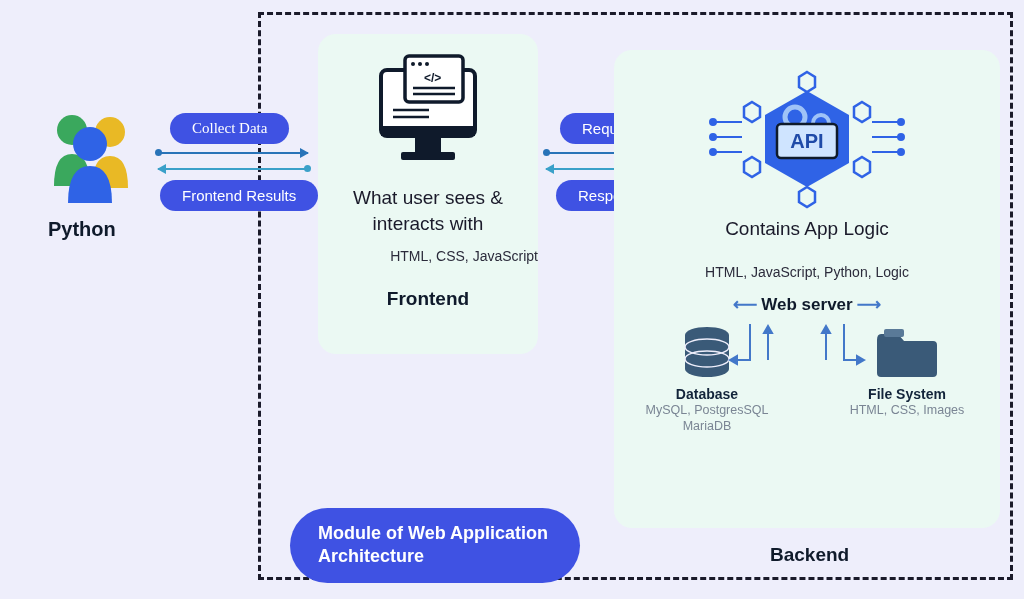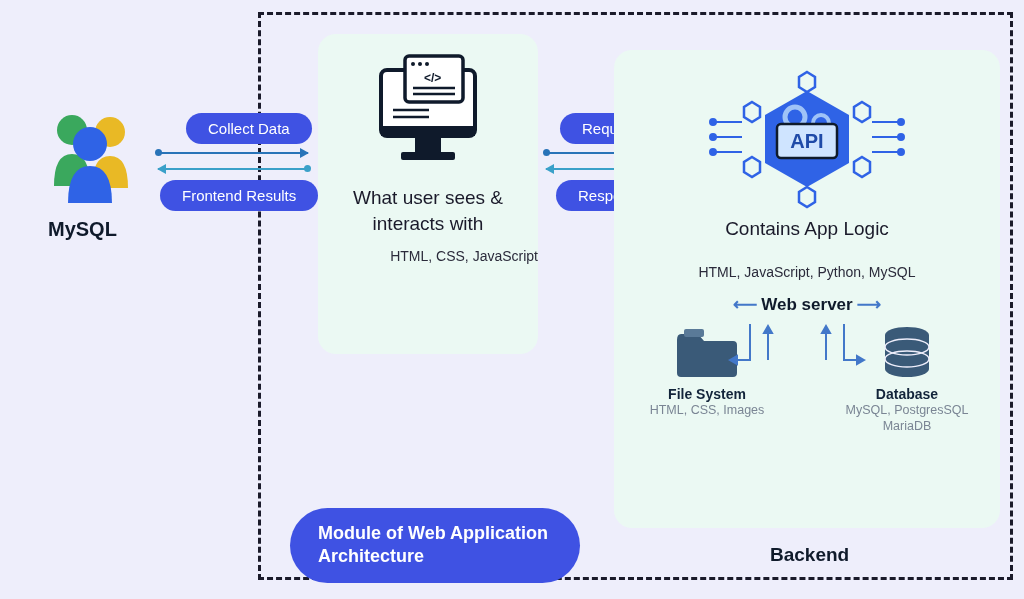--- a/index.html
+++ b/index.html
@@ -52,23 +52,23 @@
 <div class="users-icon">
 <svg viewBox="0 0 100 95">
   <circle cx="32" cy="22" r="15" fill="#3aa85d"></circle>
   <path d="M14 78 Q14 46 32 46 Q50 46 50 78 Z" fill="#3aa85d"></path>
   <circle cx="70" cy="24" r="15" fill="#e9b925"></circle>
   <path d="M52 80 Q52 48 70 48 Q88 48 88 80 Z" fill="#e9b925"></path>
   <circle cx="50" cy="36" r="17" fill="#2f63e6"></circle>
   <path d="M28 95 Q28 58 50 58 Q72 58 72 95 Z" fill="#2f63e6"></path>
 </svg>
 </div>
-<div class="users-label">MySQL</div>
+<div class="users-label">Python</div>
 
-<div class="pill" style="left:186px;top:113px;">Collect Data</div>
+<div class="pill" style="left:170px;top:113px;font-family:Liberation Serif, serif;">Collect Data</div>
 <div class="arrow-r" style="left:158px;top:152px;width:150px;"></div>
 <div class="arrow-l" style="left:158px;top:168px;width:150px;"></div>
 <div class="pill" style="left:160px;top:180px;">Frontend Results</div>
 
 <div class="panel frontend">
   <div class="monitor">
     <svg viewBox="0 0 110 115">
       <rect x="8" y="18" width="94" height="66" rx="6" fill="#fff" stroke="#0f1a2b" stroke-width="4"></rect>
       <rect x="8" y="74" width="94" height="10" fill="#0f1a2b"></rect>
       <rect x="42" y="86" width="26" height="14" fill="#0f1a2b"></rect>
@@ -79,20 +79,21 @@
         <circle cx="54" cy="12" r="2" fill="#0f1a2b"></circle>
       <text x="51" y="30" font-size="12" font-weight="700" fill="#0f1a2b">&lt;/&gt;</text>
       <line x1="40" y1="36" x2="82" y2="36" stroke="#0f1a2b" stroke-width="2.5"></line>
       <line x1="40" y1="42" x2="82" y2="42" stroke="#0f1a2b" stroke-width="2.5"></line>
       <line x1="20" y1="58" x2="56" y2="58" stroke="#0f1a2b" stroke-width="2.5"></line>
       <line x1="20" y1="65" x2="56" y2="65" stroke="#0f1a2b" stroke-width="2.5"></line>
     </svg>
   </div>
   <div class="fe-title">What user sees &amp; interacts with</div>
   <div class="fe-tech">HTML, CSS, JavaScript</div>
+  <div class="fe-label">Frontend</div>
 </div>
 
 <div class="pill" style="left:560px;top:113px;">Request</div>
 <div class="arrow-r" style="left:546px;top:152px;width:128px;"></div>
 <div class="arrow-l" style="left:546px;top:168px;width:128px;"></div>
 <div class="pill" style="left:556px;top:180px;">Response</div>
 
 <div class="panel backend">
   <div class="api-icon">
     <svg viewBox="0 0 200 150">
@@ -125,47 +126,47 @@
         <polygon points="0,-48 42,-24 42,24 0,48 -42,24 -42,-24" fill="#2f63e6"></polygon>
         <circle cx="-12" cy="-22" r="10" fill="none" stroke="#9fc3f7" stroke-width="5"></circle>
         <circle cx="14" cy="-16" r="8" fill="none" stroke="#9fc3f7" stroke-width="4"></circle>
       </g>
 
       <rect x="70" y="62" width="60" height="34" rx="4" fill="#cfe4ff" stroke="#0f1a2b" stroke-width="2.5"></rect>
       <text x="100" y="86" text-anchor="middle" font-size="20" font-weight="800" fill="#1f4aa8">API</text>
     </svg>
   </div>
   <div class="be-title">Contains App Logic</div>
-  <div class="be-tech">HTML, JavaScript, Python, MySQL</div>
+  <div class="be-tech">HTML, JavaScript, Python, Logic</div>
   <div class="ws-label">
     <span style="color:#4378c9;margin-right:4px;">⟵</span><span>Web server</span><span style="color:#4378c9;margin-left:4px;">⟶</span>
   </div>
 
   <div class="storage-row">
-    <div class="storage">
-      <div class="storage-icon">
-        <svg viewBox="0 0 70 55">
-            <path d="M5 15 L5 48 Q5 52 9 52 L61 52 Q65 52 65 48 L65 20 Q65 16 61 16 L32 16 L26 9 L9 9 Q5 9 5 15 Z" fill="#3a5a78"></path>
-            <rect x="12" y="4" width="20" height="8" rx="2" fill="#5a7a98"></rect>
-          </svg>
-      </div>
-      <div class="st-title">File System</div>
-      <div class="st-sub">HTML, CSS, Images</div>
-    </div>
     <div class="storage">
       <div class="storage-icon">
         <svg viewBox="0 0 70 55">
             <ellipse cx="35" cy="10" rx="22" ry="8" fill="#3a5a78"></ellipse>
             <path d="M13 10 L13 44 A22 8 0 0 0 57 44 L57 10" fill="#3a5a78"></path>
             <ellipse cx="35" cy="22" rx="22" ry="8" fill="none" stroke="#eeeefb" stroke-width="1.5"></ellipse>
             <ellipse cx="35" cy="34" rx="22" ry="8" fill="none" stroke="#eeeefb" stroke-width="1.5"></ellipse>
           </svg>
       </div>
       <div class="st-title">Database</div>
       <div class="st-sub">MySQL, PostgresSQL MariaDB</div>
+    </div>
+    <div class="storage">
+      <div class="storage-icon">
+        <svg viewBox="0 0 70 55">
+            <path d="M5 15 L5 48 Q5 52 9 52 L61 52 Q65 52 65 48 L65 20 Q65 16 61 16 L32 16 L26 9 L9 9 Q5 9 5 15 Z" fill="#3a5a78"></path>
+            <rect x="12" y="4" width="20" height="8" rx="2" fill="#5a7a98"></rect>
+          </svg>
+      </div>
+      <div class="st-title">File System</div>
+      <div class="st-sub">HTML, CSS, Images</div>
     </div>
   </div>
 </div>
 
 <svg style="position:absolute;left:690px;top:320px;width:235px;height:70px;">
   <g stroke="#4378c9" stroke-width="2" fill="#4378c9">
     <path d="M60 4 L60 40 L40 40" fill="none"></path>
       <polygon points="40,40 47,36 47,44"></polygon>
     <path d="M78 40 L78 6" fill="none"></path>
       <polygon points="78,6 74,13 82,13"></polygon>

